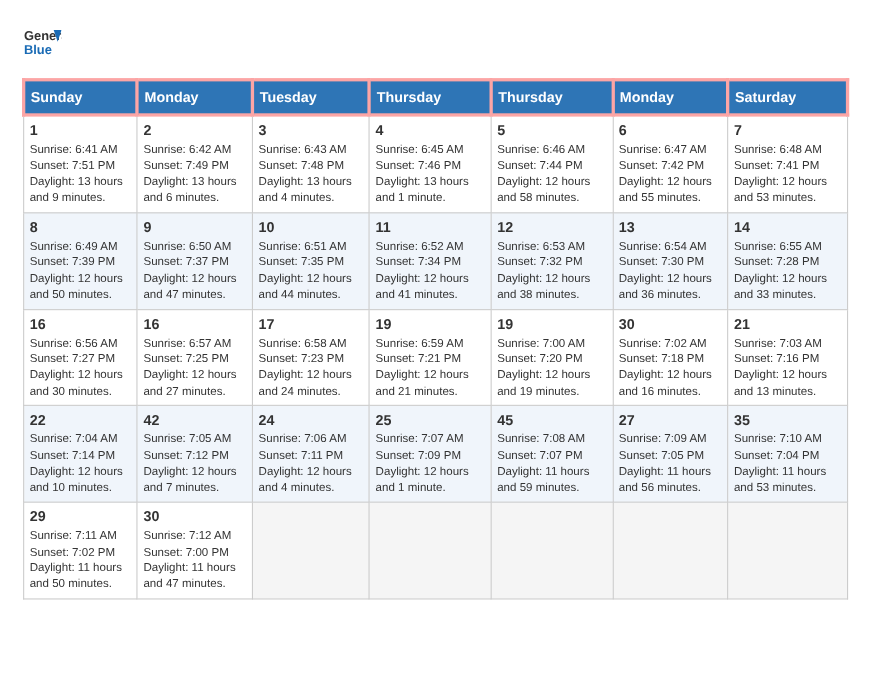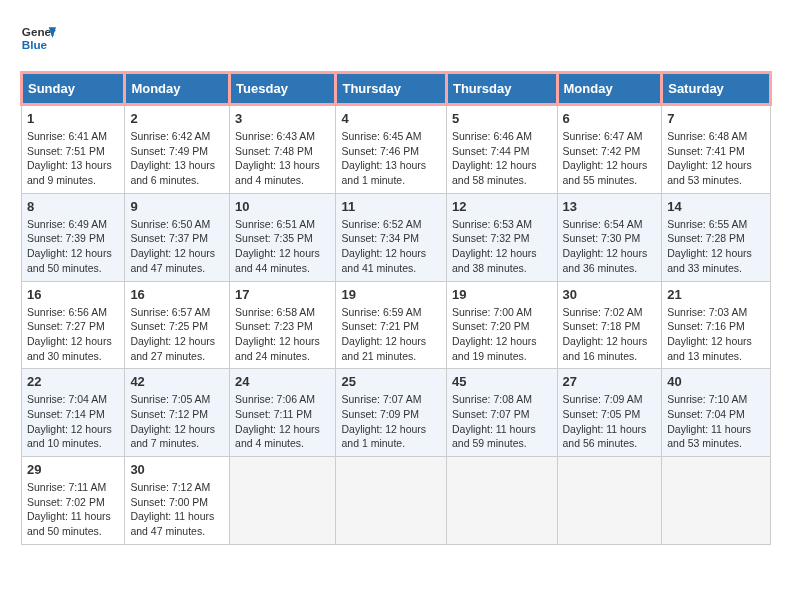--- a/index.html
+++ b/index.html
@@ -162,21 +162,21 @@
         <td><span class="day-num">42</span>
         <span class="cell-text">Sunrise: 7:05 AM<br>Sunset: 7:12 PM<br>Daylight: 12 hours and 7 minutes.</span></td>
         <td><span class="day-num">24</span>
         <span class="cell-text">Sunrise: 7:06 AM<br>Sunset: 7:11 PM<br>Daylight: 12 hours and 4 minutes.</span></td>
         <td><span class="day-num">25</span>
         <span class="cell-text">Sunrise: 7:07 AM<br>Sunset: 7:09 PM<br>Daylight: 12 hours and 1 minute.</span></td>
         <td><span class="day-num">45</span>
         <span class="cell-text">Sunrise: 7:08 AM<br>Sunset: 7:07 PM<br>Daylight: 11 hours and 59 minutes.</span></td>
         <td><span class="day-num">27</span>
         <span class="cell-text">Sunrise: 7:09 AM<br>Sunset: 7:05 PM<br>Daylight: 11 hours and 56 minutes.</span></td>
-        <td><span class="day-num">40</span>
+        <td><span class="day-num">35</span>
         <span class="cell-text">Sunrise: 7:10 AM<br>Sunset: 7:04 PM<br>Daylight: 11 hours and 53 minutes.</span></td>
       </tr>
       <tr>
         <td><span class="day-num">29</span>
         <span class="cell-text">Sunrise: 7:11 AM<br>Sunset: 7:02 PM<br>Daylight: 11 hours and 50 minutes.</span></td>
         <td><span class="day-num">30</span>
         <span class="cell-text">Sunrise: 7:12 AM<br>Sunset: 7:00 PM<br>Daylight: 11 hours and 47 minutes.</span></td>
         <td class="empty"></td>
         <td class="empty"></td>
         <td class="empty"></td>

